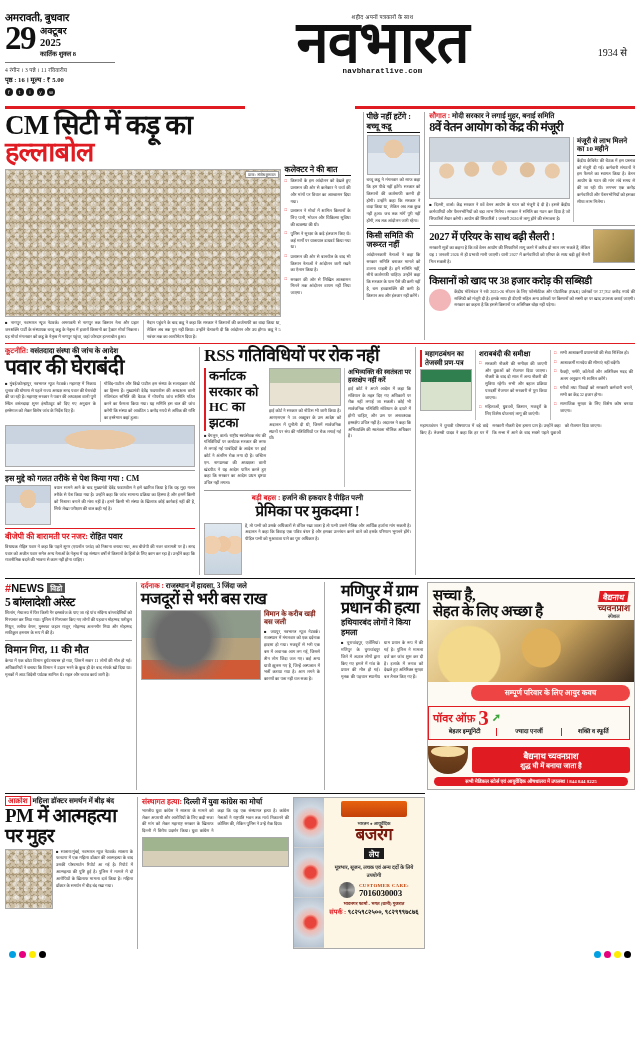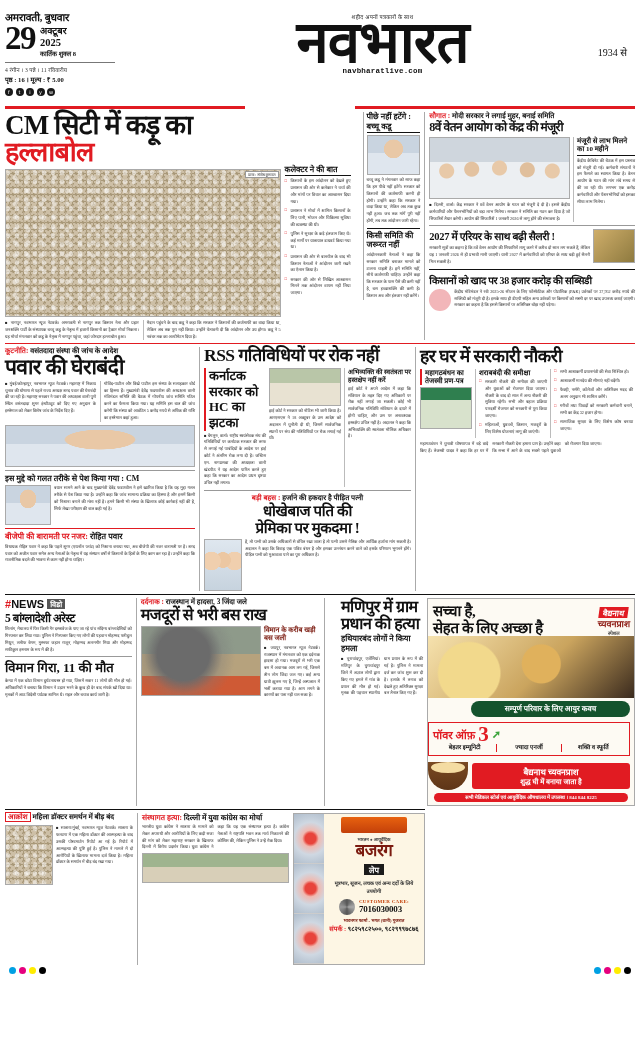--- a/index.html
+++ b/index.html
@@ -142,21 +142,21 @@
 
   
   .ad-cp { width:210px; border:.6px solid #aaa; background:#fdfaf3; position:relative; overflow:hidden; }
   .cp-head { font-size:15px; font-weight:bold; line-height:1.12; letter-spacing:-.4px; padding:4px 5px 0; }
   .cp-logo { position:absolute; right:4px; top:3px; text-align:center; }
   .cp-logo .l1 { background:#e11b22; color:#fff; font-size:8px; font-weight:bold;
                  padding:0 4px; transform:skewX(-8deg); display:inline-block; }
   .cp-logo .l2 { font-size:9px; font-weight:bold; color:#8d1a12; line-height:1.1; }
   .cp-logo .l3 { font-size:5px; font-weight:bold; color:#444; }
   .cp-band { display:flex; height:62px; }
-  .cp-pill { background:#14532d; color:#fff; border-radius:20px; font-size:7.5px; font-weight:bold;
+  .cp-pill { background:#ef4444; color:#fff; border-radius:20px; font-size:7.5px; font-weight:bold;
              padding:3px 8px; text-align:center; line-height:1.25;margin-left:43px; }
   .cp-jar { width:78px; height:118px; border-radius:8px; position:relative;
     background:linear-gradient(90deg,#b8450e,#f07a21 35%,#fbb040 60%,#c2500f);
     border:.5px solid #8d3508; }
   .cp-jar .cap { position:absolute; top:-1px; left:6px; right:6px; height:16px; background:#7e1f14; border-radius:4px 4px 0 0; }
   .cp-jar .lbl { position:absolute; top:18px; left:4px; right:4px; text-align:center; color:#fff; font-size:6px; font-weight:bold; }
   .cp-jar .fam { position:absolute; bottom:26px; left:8px; right:8px; height:36px; border-radius:4px;
     background:radial-gradient(circle at 25% 55%,#f3cda8 0 24%,transparent 25%),
                radial-gradient(circle at 50% 45%,#f0c69f 0 26%,transparent 27%),
                radial-gradient(circle at 76% 55%,#f3cda8 0 24%,transparent 25%),
@@ -359,34 +359,32 @@
         <div style="flex:1" class="col-rule">
           <div class="small-h" style="font-size:6.5px;">अभिव्यक्ति की स्वतंत्रता पर हस्तक्षेप नहीं करें</div>
           <div class="body-txt" style="margin-top:2px;">हाई कोर्ट ने अपने आदेश में कहा कि संविधान के तहत दिए गए अधिकारों पर रोक नहीं लगाई जा सकती। कोई भी सार्वजनिक गतिविधि संविधान के दायरे में होनी चाहिए, और उस पर अनावश्यक हस्तक्षेप उचित नहीं है। अदालत ने कहा कि अभिव्यक्ति की स्वतंत्रता मौलिक अधिकार है।</div>
         </div>
       </div>
       <div class="hr-thin"></div>
       <div class="kicker" style="text-align:center;">
         <span class="kr">बड़ी बहस :</span>
         <span>हर्जाने की हकदार है पीड़ित पत्नी</span>
       </div>
-      <div class="h-dhokha">धोखेबाज पति की</div>
       <div class="h-dhokha">प्रेमिका पर मुकदमा !</div>
       <div style="display:flex;gap:3px;margin-top:3px;">
         <div class="photo" style="width:88px;height:52px;
           background:radial-gradient(circle at 18% 42%,#f0cfae 0 22%,transparent 23%),
                      radial-gradient(circle at 50% 40%,#ecc7a2 0 22%,transparent 23%),
                      radial-gradient(circle at 82% 42%,#f0cfae 0 22%,transparent 23%),
                      linear-gradient(#dfe7ef,#c7d3de);"></div>
         <div class="body-txt">है, तो पत्नी को उसके अधिकारों से वंचित रखा जाता है तो पत्नी उससे नैतिक और आर्थिक हर्जाना मांग सकती है। अदालत ने कहा कि विवाह एक पवित्र बंधन है और इसका उल्लंघन करने वाले को इसके परिणाम भुगतने होंगे। पीड़ित पत्नी को मुआवजा पाने का पूरा अधिकार है।</div>
       </div>
     </div>
 
     <div class="r2c vline" style="padding-left:4px;">
-      <div class="h-ghar">हर घर में सरकारी नौकरी</div>
       <div style="display:flex;gap:3px;margin-top:3px;">
         <div style="width:52px;">
           <div class="small-h redbar" style="font-size:7px;">महागठबंधन का तेजस्वी प्रण-पत्र</div>
           <div class="photo" style="height:42px;margin-top:2px;background:linear-gradient(#2f7f4f 0 30%,#d8e2cc 30% 100%);"></div>
         </div>
         <div style="width:72px;" class="col-rule">
           <div class="small-h" style="font-size:7px;">शराबबंदी की समीक्षा</div>
           <ul class="bullets" style="margin-top:2px;">
             <li>सरकारी नौकरी की समीक्षा की जाएगी और युवाओं को रोजगार दिया जाएगा। नौकरी के बाद दो साल में अन्य नौकरी की सुविधा रहेगी। सभी और बहाल प्रक्रिया पारदर्शी रोजगार को सरकारी से पूरा किया जाएगा।</li>
             <li>महिलाओं, युवाओं, किसान, मजदूरों के लिए विशेष योजनाएं लागू की जाएंगी।</li>
@@ -411,21 +409,21 @@
   <div class="row3">
 
     <div class="r3a">
       <div class="newsbadge">
         <span class="hashn"><span class="hs">#</span><span>NEWS</span></span>
         <span class="vbox">विडो</span>
       </div>
       <div class="h-manipur" style="font-size:11.5px;margin-top:2px;">5 बांग्लादेशी अरेस्ट</div>
       <div class="body-txt" style="margin-top:2px;">शिलांग, मेघालय में फिर किसी गैर दस्तावेज के पाए जा रहे पांच संदिग्ध बांग्लादेशियों को गिरफ्तार कर लिया गया। पुलिस ने गिरफ्तार किए गए लोगों की पहचान मोहम्मद फरीदुल मिथुन, लतीफ बेगम, मुस्तफा जहान राजून, मोहम्मद अलमगीर मिया और मोहम्मद सफीकुल इस्लाम के रूप में की है।</div>
       <div class="hr-thin"></div>
-      <div class="small-h" style="font-size:13px;">विमान गिरा, 11 की मौत</div>
+      <div class="small-h" style="font-size:10px;">विमान गिरा, 11 की मौत</div>
       <div class="body-txt" style="margin-top:2px;">केन्या में एक छोटा विमान दुर्घटनाग्रस्त हो गया, जिसमें सवार 11 लोगों की मौत हो गई। अधिकारियों ने बताया कि विमान ने उड़ान भरने के कुछ ही देर बाद संपर्क खो दिया था। मृतकों में आठ विदेशी पर्यटक शामिल थे। राहत और बचाव कार्य जारी है।</div>
     </div>
 
     <div class="r3b vline" style="padding-left:4px;">
       <div class="kicker">
         <span class="kr">दर्दनाक :</span>
         <span>राजस्थान में हादसा, 3 जिंदा जले</span>
       </div>
       <div class="h-majdoor">मजदूरों से भरी बस राख</div>
       <div style="display:flex;gap:3px;margin-top:2px;">
@@ -484,20 +482,21 @@
   </div>
 
   <div class="hr-blk" style="width:420px;"></div>
 
   <div class="row4">
     <div style="width:128px;">
       <div class="kicker">
         <span class="kr" style="border:1px solid #e11b22;padding:0 2px;">आक्रोश</span>
         <span>महिला डॉक्टर समर्थन में बीड़ बंद</span>
       </div>
+      <div class="h-pm">PM में आत्महत्या पर मुहर</div>
       <div style="display:flex;gap:3px;margin-top:3px;">
         <div class="photo crowd" style="width:48px;height:60px;flex:none;"></div>
         <div class="body-txt">■ सातारा/मुंबई, नवभारत न्यूज नेटवर्क। सातारा के फलटण में एक महिला डॉक्टर की आत्महत्या के बाद उसकी पोस्टमार्टम रिपोर्ट आ गई है। रिपोर्ट में आत्महत्या की पुष्टि हुई है। पुलिस ने मामले में दो आरोपियों के खिलाफ मामला दर्ज किया है। महिला डॉक्टर के समर्थन में बीड़ बंद रखा गया।</div>
       </div>
     </div>
 
     <div style="width:152px;" class="vline">
       <div style="padding-left:4px;">
         <div class="small-h" style="font-size:7.5px;">
           <span style="color:#e11b22">संस्थागत हत्या:</span>

